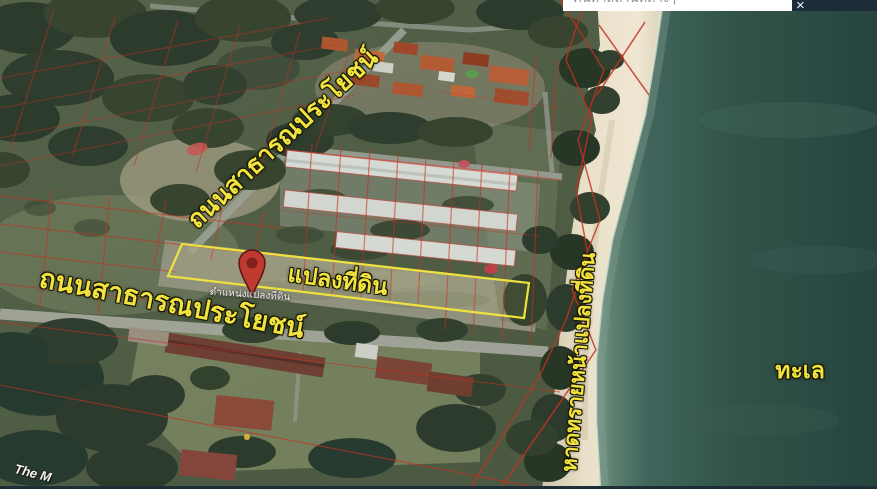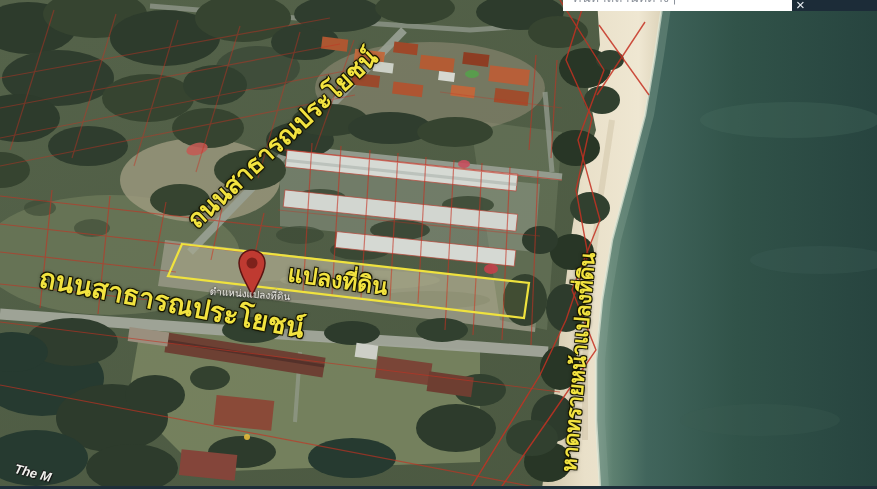--- a/index.html
+++ b/index.html
@@ -253,20 +253,21 @@
     <path d="M252 296 C247 283 239 274 239 263 A13 13 0 1 1 265 263 C265 274 257 283 252 296 Z" fill="#bf3a31" stroke="#5c1512" stroke-width="1.5"></path>
     <circle cx="252" cy="263" r="5.5" fill="#7e211b"></circle>
   </g>
 </svg>
 
 <div class="maplabel" id="lbl-road-diag">ถนนสาธารณประโยชน์</div>
 <div class="maplabel" id="lbl-road-horiz">ถนนสาธารณประโยชน์</div>
 <div class="maplabel" id="lbl-plot">แปลงที่ดิน</div>
 <div id="lbl-pin-cap">ตำแหน่งแปลงที่ดิน</div>
 <div class="maplabel" id="lbl-beach">หาดทรายหน้าแปลงที่ดิน</div>
+<div class="maplabel" id="lbl-sea">ทะเล</div>
 <div id="lbl-the-m" style="position:absolute;z-index:5;font-weight:bold;white-space:nowrap;">The M</div>
 
 <div class="topbar">
   <input class="search-input" type="text" placeholder="ค้นหาสถานที่ต่างๆ" style="">
   <div class="tb-right">
     <button class="tb-close">×</button>
     <span class="sp"></span>
     <button class="tb-btn">
       
     </button>

